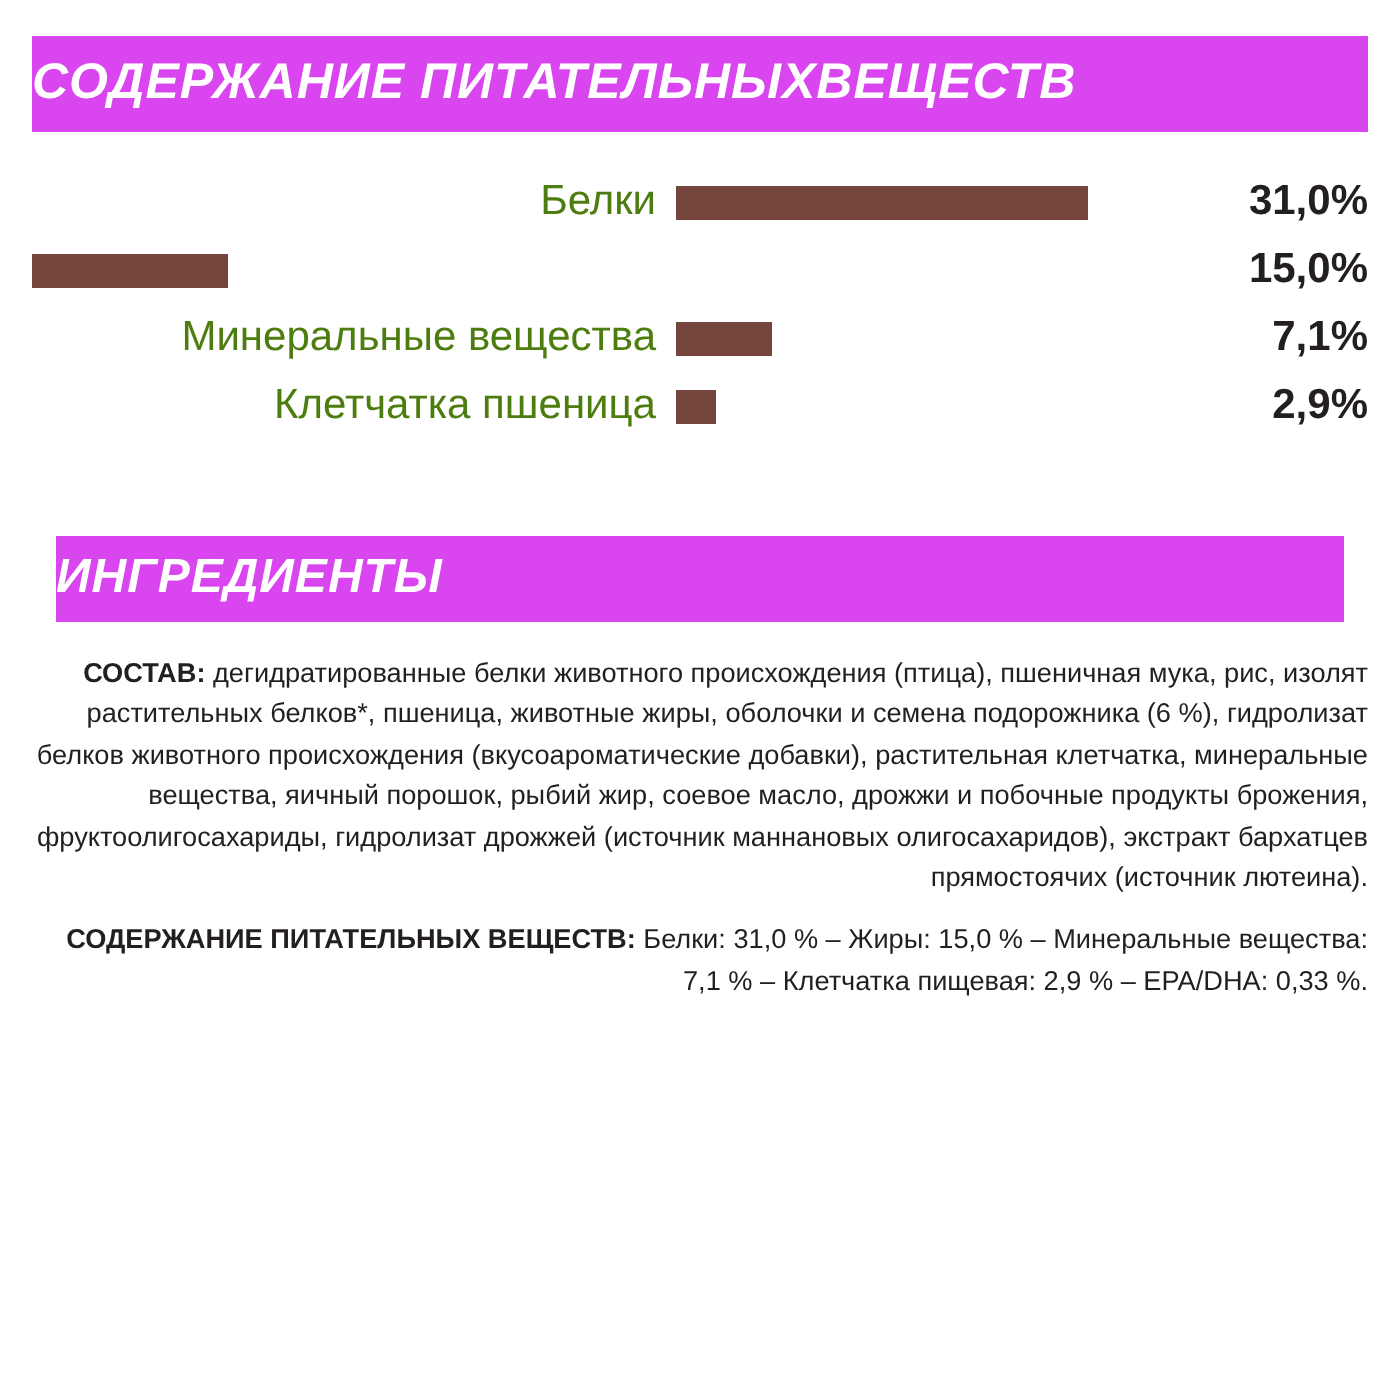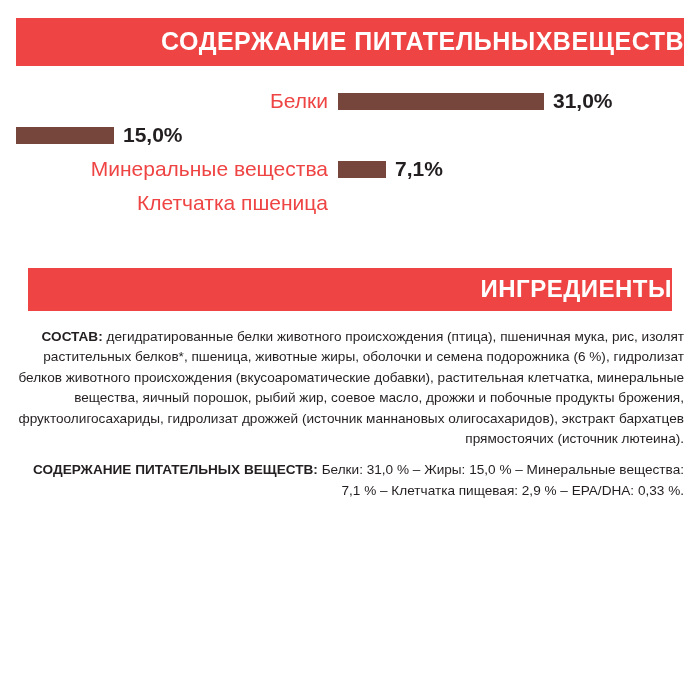--- a/index.html
+++ b/index.html
@@ -15,25 +15,26 @@
     overflow: hidden;
   }
   .page {
     position: relative;
     width: 700px;
     height: 700px;
     box-sizing: border-box;
     padding: 18px 16px 0 16px;
   }
   .band {
-    background: #ef4444;
+    background: #d946ef;
     color: #ffffff;
-    text-align: right;
+    text-align: left;
     font-weight: bold;
     letter-spacing: 0.5px;
+    font-style: italic;
   }
   #nutrients-band {
     font-size: 25px;
     padding: 9px 0 10px 0;
     margin: 0 0 0 0;
   }
   #ingredients-band {
     font-size: 24px;
     padding: 7px 0 8px 0;
     margin: 12px;
@@ -44,29 +45,30 @@
   }
   .chart-row {
     display: flex;
     align-items: center;
     height: 34px;
   }
   .chart-label {
     width: 322px;
     text-align: right;
     font-size: 21px;
-    color: #ef4444;
+    color: #4d7c0f;
     padding-right: 10px;
     box-sizing: border-box;
     white-space: nowrap;
   }
   .bar-wrap {
     display: flex;
     align-items: center;
     flex: 1;
+    justify-content: space-between;
   }
   .bar {
     height: 17px;
     background: #76463c;
   }
   .bar-value {
     font-size: 21px;
     font-weight: bold;
     color: #231f20;
     margin-left: 9px;
@@ -120,20 +122,24 @@
     <div class="chart-row">
       <div class="chart-label">Минеральные вещества</div>
       <div class="bar-wrap">
         <div class="bar" style="width:48px"></div>
         <div class="bar-value">7,1%</div>
       </div>
     </div>
 
     <div class="chart-row">
       <div class="chart-label">Клетчатка пшеница</div>
+      <div class="bar-wrap">
+        <div class="bar" style="width:20px"></div>
+        <div class="bar-value">2,9%</div>
+      </div>
     </div>
 
   </div>
 
   <div class="spacer-band"></div>
 
   <div class="band" id="ingredients-band">ИНГРЕДИЕНТЫ</div>
 
   <div class="body-text">
 

